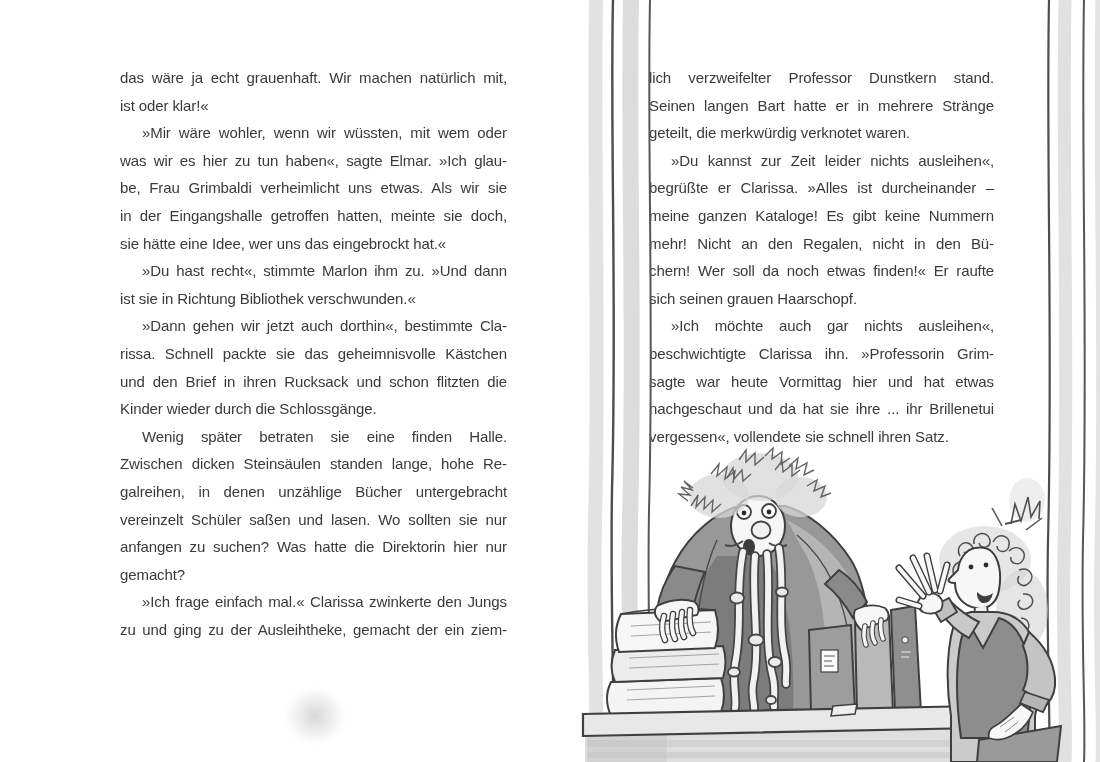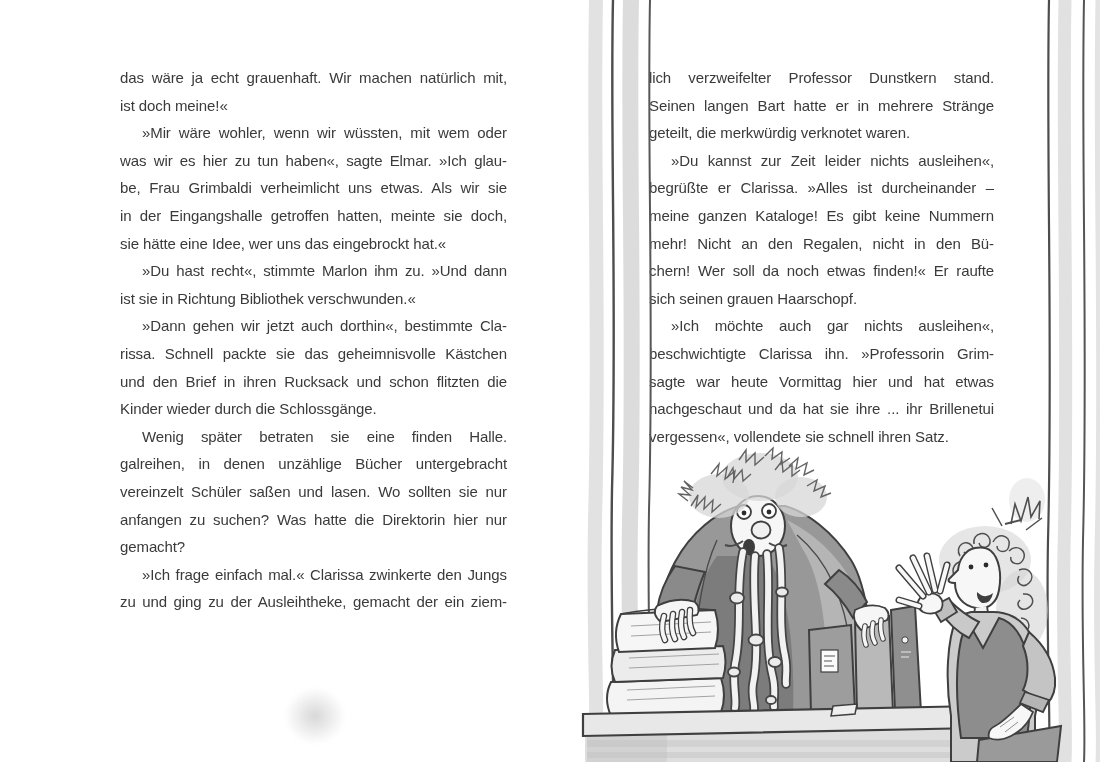--- a/index.html
+++ b/index.html
@@ -17,33 +17,34 @@
           filter:blur(2px);}
   svg.illu{position:absolute;left:0;top:0;}
 </style>
 </head>
 <body>
 
 <div class="book">
 
   <div class="text-col left" id="left-col">
       <div class="line j">das wäre ja echt grauenhaft. Wir machen natürlich mit,</div>
-      <div class="line">ist doch meine!«</div>
+      <div class="line">ist oder klar!«</div>
       <div class="line j ind">»Mir wäre wohler, wenn wir wüssten, mit wem oder</div>
       <div class="line j">was wir es hier zu tun haben«, sagte Elmar. »Ich glau-</div>
       <div class="line j">be, Frau Grimbaldi verheimlicht uns etwas. Als wir sie</div>
       <div class="line j">in der Eingangshalle getroffen hatten, meinte sie doch,</div>
       <div class="line">sie hätte eine Idee, wer uns das eingebrockt hat.«</div>
       <div class="line j ind">»Du hast recht«, stimmte Marlon ihm zu. »Und dann</div>
       <div class="line">ist sie in Richtung Bibliothek verschwunden.«</div>
       <div class="line j ind">»Dann gehen wir jetzt auch dorthin«, bestimmte Cla-</div>
       <div class="line j">rissa. Schnell packte sie das geheimnisvolle Kästchen</div>
       <div class="line j">und den Brief in ihren Rucksack und schon flitzten die</div>
       <div class="line">Kinder wieder durch die Schlossgänge.</div>
       <div class="line j ind">Wenig später betraten sie eine finden Halle.</div>
+      <div class="line j">Zwischen dicken Steinsäulen standen lange, hohe Re-</div>
       <div class="line j">galreihen, in denen unzählige Bücher untergebracht</div>
       <div class="line j">vereinzelt Schüler saßen und lasen. Wo sollten sie nur</div>
       <div class="line j">anfangen zu suchen? Was hatte die Direktorin hier nur</div>
       <div class="line">gemacht?</div>
       <div class="line j ind">»Ich frage einfach mal.« Clarissa zwinkerte den Jungs</div>
       <div class="line j">zu und ging zu der Ausleihtheke, gemacht der ein ziem-</div>
     </div>
 
   <div class="text-col right" id="right-col">
       <div class="line j">lich verzweifelter Professor Dunstkern stand.</div>

